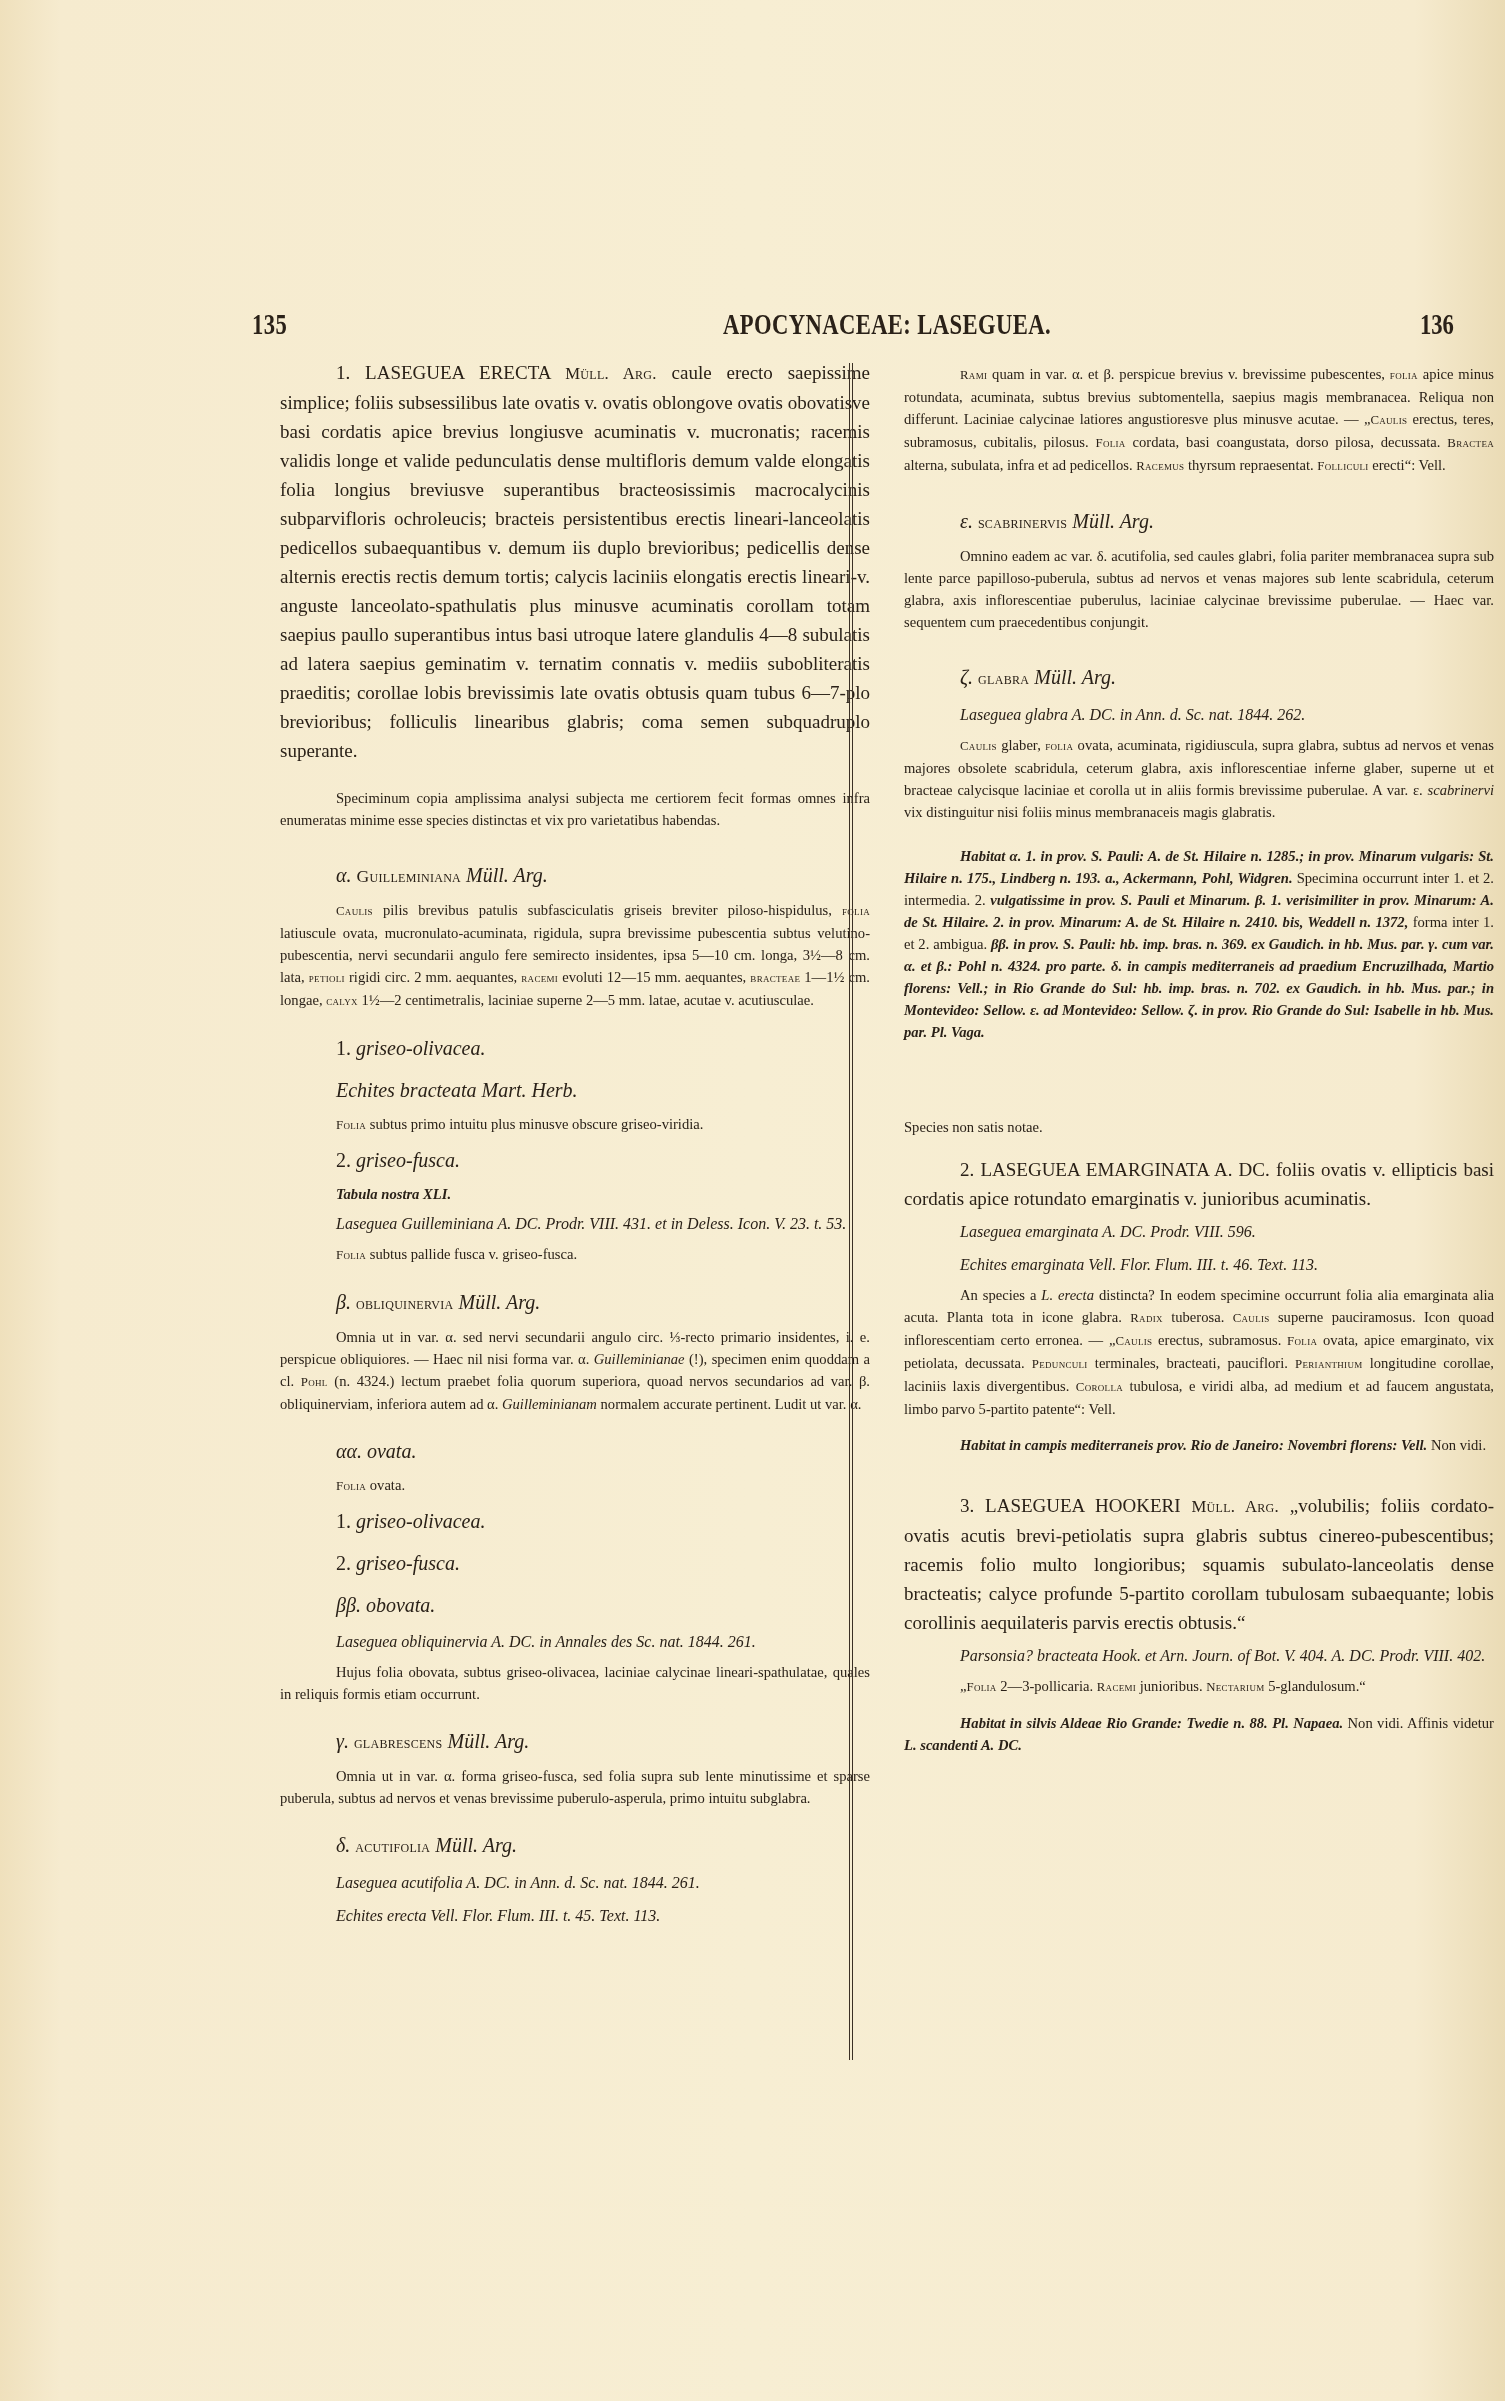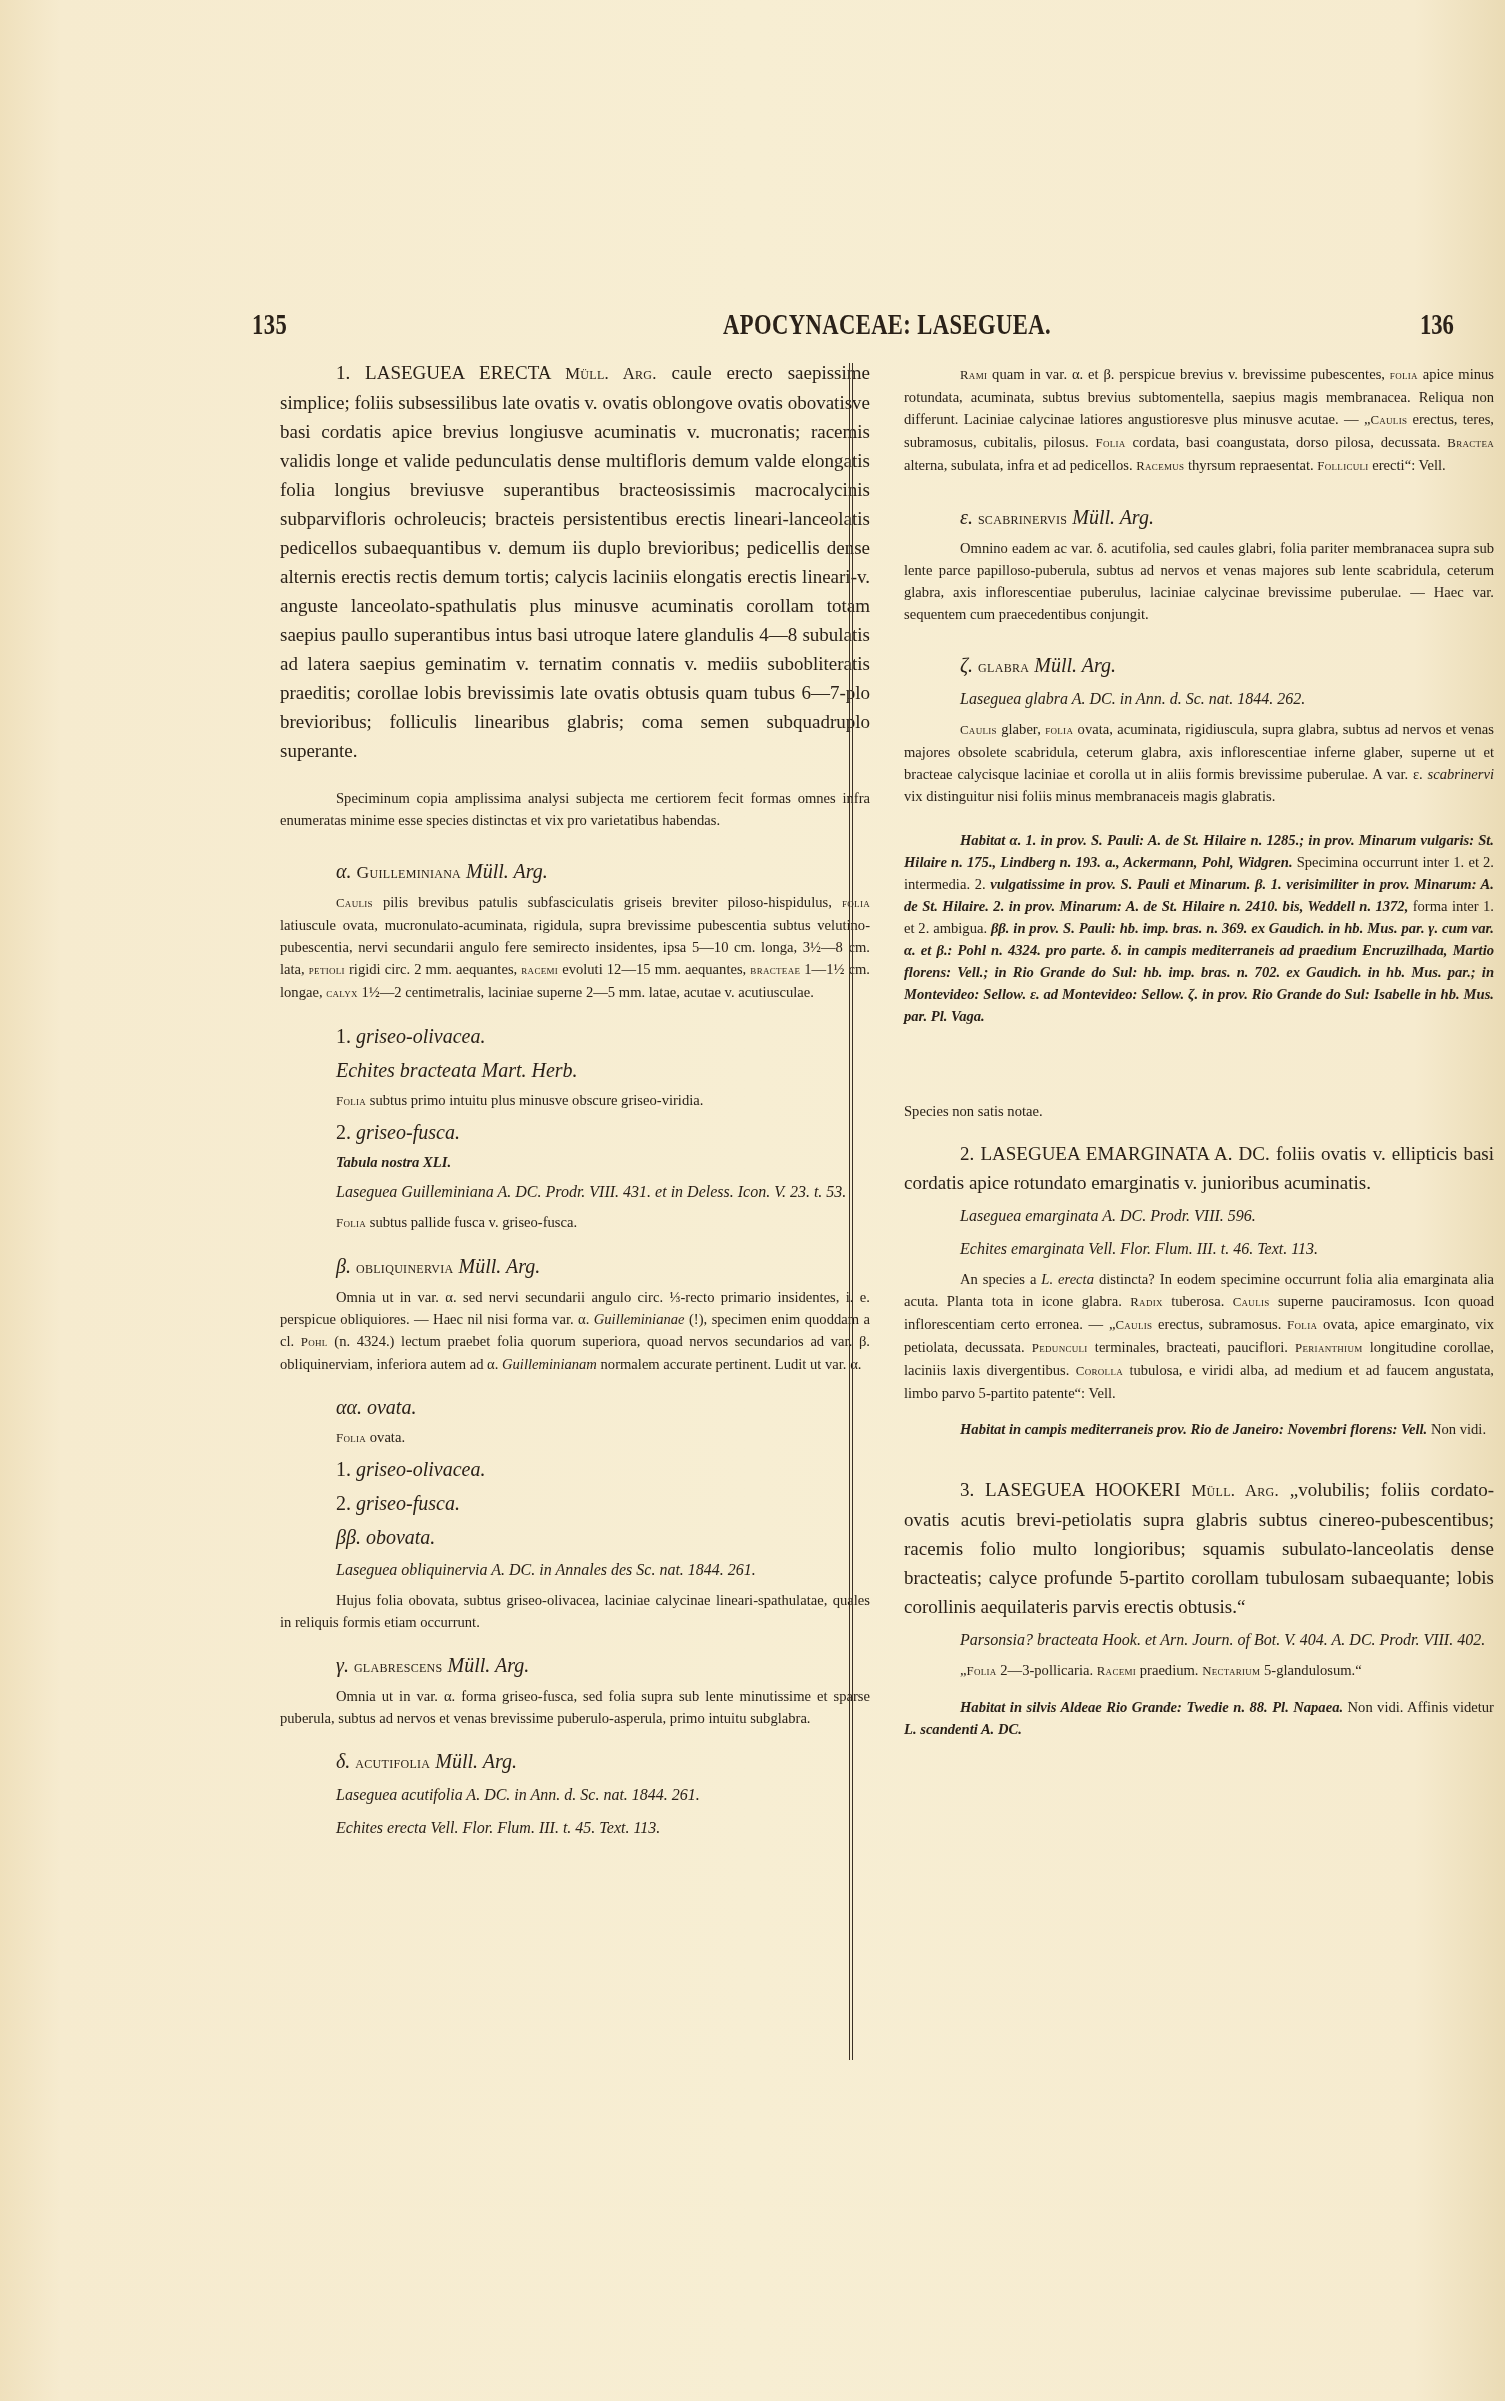--- a/index.html
+++ b/index.html
@@ -40,21 +40,21 @@
   p { margin: 0; }
   .para { text-indent: 56px; margin-bottom: 5px; }
   .para.lead { font-size: 19px; line-height: 29px; }
   .para.small { font-size: 14.6px; line-height: 22px; }
   .para.cite { font-style: italic; font-size: 16px; line-height: 28px; }
   .para.center { text-align: left; text-indent: 0; font-size: 14.6px; }
   .gap-s { height: 9px; }
   .gap-m { height: 17px; }
   .gap-l { height: 30px; }
   .gap-xl { height: 65px; }
-  .heading { text-indent: 56px; font-size: 20px; line-height: 30px; margin: 3px 0 4px; }
+  .heading { text-indent: 56px; font-size: 20px; line-height: 38px; margin: 3px 0 4px; }
   .it { font-style: italic; }
   .sc { font-variant: small-caps; font-size: 0.88em; letter-spacing: 0.3px; }
   .b { font-weight: bold; }
 </style>
 </head>
 <body>
 
 <div class="header">
   <span class="pnum-left">135</span>
   <span class="title">APOCYNACEAE: LASEGUEA.</span>
@@ -112,17 +112,17 @@
     <div class="gap-s"></div>
     <p class="para lead"><span class="">2. LASEGUEA EMARGINATA A. DC.</span><span class=""> foliis ovatis v. ellipticis basi cordatis apice rotundato emarginatis v. junioribus acuminatis.</span></p>
     <p class="para cite"><span class="it">Laseguea emarginata A. DC. Prodr. VIII. 596.</span></p>
     <p class="para cite"><span class="it">Echites emarginata Vell. Flor. Flum. III. t. 46. Text. 113.</span></p>
     <p class="para small"><span class="">An species a </span><span class="it">L. erecta</span><span class=""> distincta? In eodem specimine occurrunt folia alia emarginata alia acuta. Planta tota in icone glabra. </span><span class="sc">Radix</span><span class=""> tuberosa. </span><span class="sc">Caulis</span><span class=""> superne pauciramosus. Icon quoad inflorescentiam certo erronea. — „</span><span class="sc">Caulis</span><span class=""> erectus, subramosus. </span><span class="sc">Folia</span><span class=""> ovata, apice emarginato, vix petiolata, decussata. </span><span class="sc">Pedunculi</span><span class=""> terminales, bracteati, pauciflori. </span><span class="sc">Perianthium</span><span class=""> longitudine corollae, laciniis laxis divergentibus. </span><span class="sc">Corolla</span><span class=""> tubulosa, e viridi alba, ad medium et ad faucem angustata, limbo parvo 5-partito patente“: Vell.</span></p>
     <div class="gap-s"></div>
     <p class="para small"><span class="it b">Habitat in campis mediterraneis prov. Rio de Janeiro: Novembri florens: Vell.</span><span class=""> Non vidi.</span></p>
     <div class="gap-l"></div>
     <p class="para lead"><span class="">3. LASEGUEA HOOKERI </span><span class="sc">Müll. Arg.</span><span class=""> „volubilis; foliis cordato-ovatis acutis brevi-petiolatis supra glabris subtus cinereo-pubescentibus; racemis folio multo longioribus; squamis subulato-lanceolatis dense bracteatis; calyce profunde 5-partito corollam tubulosam subaequante; lobis corollinis aequilateris parvis erectis obtusis.“</span></p>
     <p class="para cite"><span class="it">Parsonsia? bracteata Hook. et Arn. Journ. of Bot. V. 404. A. DC. Prodr. VIII. 402.</span></p>
-    <p class="para small"><span class="">„</span><span class="sc">Folia</span><span class=""> 2—3-pollicaria. </span><span class="sc">Racemi</span><span class=""> praedium. </span><span class="sc">Nectarium</span><span class=""> 5-glandulosum.“</span></p>
+    <p class="para small"><span class="">„</span><span class="sc">Folia</span><span class=""> 2—3-pollicaria. </span><span class="sc">Racemi</span><span class=""> junioribus. </span><span class="sc">Nectarium</span><span class=""> 5-glandulosum.“</span></p>
     <div class="gap-s"></div>
     <p class="para small"><span class="it b">Habitat in silvis Aldeae Rio Grande: Twedie n. 88. Pl. Napaea.</span><span class=""> Non vidi. Affinis videtur </span><span class="it b">L. scandenti A. DC.</span></p>
   </div>
 
 
 </body></html>

